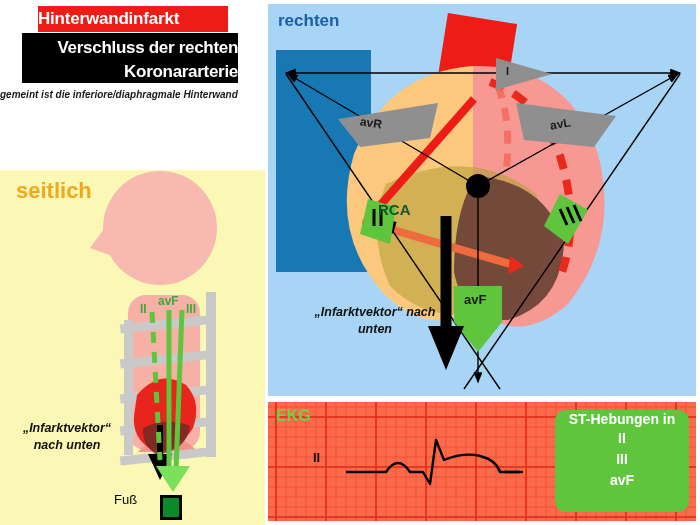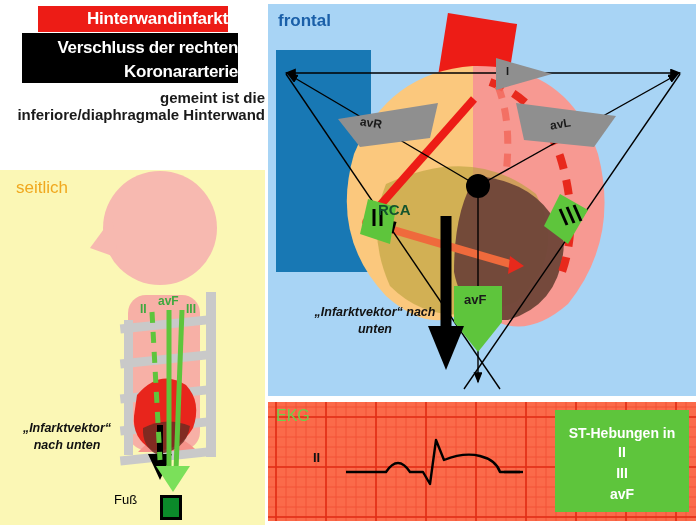--- a/index.html
+++ b/index.html
@@ -8,39 +8,39 @@
 
   
   .abs{position:absolute;}
   .nosel{user-select:none;}
 
   
   #header{left:0;top:0;width:265px;height:170px;background:#ffffff;}
   #title-red{
     left:38px;top:6px;width:190px;height:26px;background:#ed1c16;
     color:#ffffff;font-weight:bold;font-size:17px;line-height:26px;
-    text-align:right;letter-spacing:-0.2px;
+    text-align:left;letter-spacing:-0.2px;
   }
   #title-black{
     left:22px;top:33px;width:216px;height:50px;background:#000000;
     color:#ffffff;font-weight:bold;font-size:17px;line-height:24px;
     text-align:right;padding-top:3px;box-sizing:border-box;letter-spacing:-0.3px;
   }
   #subtitle-1{
-    left:0;top:89px;width:265px;text-align:right;
-    font-size:15px;color:#1a1a1a;font-weight:600;
+    left:0;top:89px;width:265px;text-align:left;
+    font-style:italic;font-size:10px;color:#1a1a1a;font-weight:600;
   }
   #subtitle-2{
     left:14px;top:120px;width:237px;text-align:center;
     font-style:italic;font-size:10px;color:#1a1a1a;line-height:14px;font-weight:600;
   }
 
   
   #seitlich{left:0;top:170px;width:265px;height:355px;background:#fbf7b5;}
-  #seitlich-label{left:16px;top:8px;font-size:17px;font-weight:normal;color:#f0a81e;text-align:right;}
+  #seitlich-label{left:16px;top:8px;font-size:22px;font-weight:bold;color:#f0a81e;text-align:right;}
   #seitlich-vec-text{
     left:8px;top:250px;width:118px;text-align:center;
     font-style:italic;font-size:12.5px;font-weight:600;color:#111;line-height:17px;
   }
   #fuss-label{left:114px;top:322px;font-size:13px;font-weight:normal;color:#000;}
 
   
   .s-lead{position:absolute;font-size:12px;font-weight:bold;color:#3ea93e;}
 
   
@@ -51,25 +51,25 @@
     left:37px;top:300px;width:140px;text-align:center;
     font-style:italic;font-size:12.5px;font-weight:600;color:#111;line-height:17px;
   }
 
   
   .flag-txt{position:absolute;font-size:12px;font-weight:bold;color:#1a1a1a;}
 
   
   #ekg{left:268px;top:402px;width:428px;height:119px;background:#fb6a4a;overflow:hidden;}
   #ekg-grid{left:0;top:0;width:428px;height:119px;}
-  #ekg-label{left:8px;top:5px;font-size:16px;font-weight:normal;color:#6fd04a;}
+  #ekg-label{left:8px;top:5px;font-size:16px;font-weight:bold;color:#6fd04a;}
   #ekg-lead{left:45px;top:48px;font-size:13px;font-weight:bold;color:#111;}
   #st-box{
     left:287px;top:8px;width:134px;height:102px;background:#5ec53c;
-    color:#ffffff;text-align:center;box-sizing:border-box;padding-top:15px;
+    color:#ffffff;text-align:center;box-sizing:border-box;padding-top:1px;border-radius:11px;
   }
   #st-box .st-head{font-size:14px;font-weight:bold;line-height:17px;}
   #st-box .st-item{font-size:14px;font-weight:bold;line-height:21px;}
 </style>
 </head>
 <body>
 
 <div id="root">
 
   <div class="abs" id="header">
@@ -134,21 +134,21 @@
 
     <span class="s-lead" style="left:140px;top:132px;">II</span>
     <span class="s-lead" style="left:158px;top:124px;">avF</span>
     <span class="s-lead" style="left:186px;top:132px;">III</span>
 
     <div class="abs nosel" id="seitlich-vec-text">„Infarktvektor“ nach unten</div>
     <div class="abs nosel" id="fuss-label">Fuß</div>
   </div>
 
   <div class="abs" id="frontal">
-    <div class="abs nosel" id="frontal-label">frontal</div>
+    <div class="abs nosel" id="frontal-label">rechten</div>
 
     <svg class="abs" style="left:0;top:0;" width="428" height="392">
       <defs>
         <marker id="arrowblk" markerWidth="9" markerHeight="9" refX="7" refY="3.2" orient="auto" markerUnits="strokeWidth">
           <path d="M0,0 L8,3.2 L0,6.4 z" fill="#000"></path>
         </marker>
       </defs>
 
       <rect x="8" y="46" width="95" height="222" fill="#1878b4"></rect>
 

